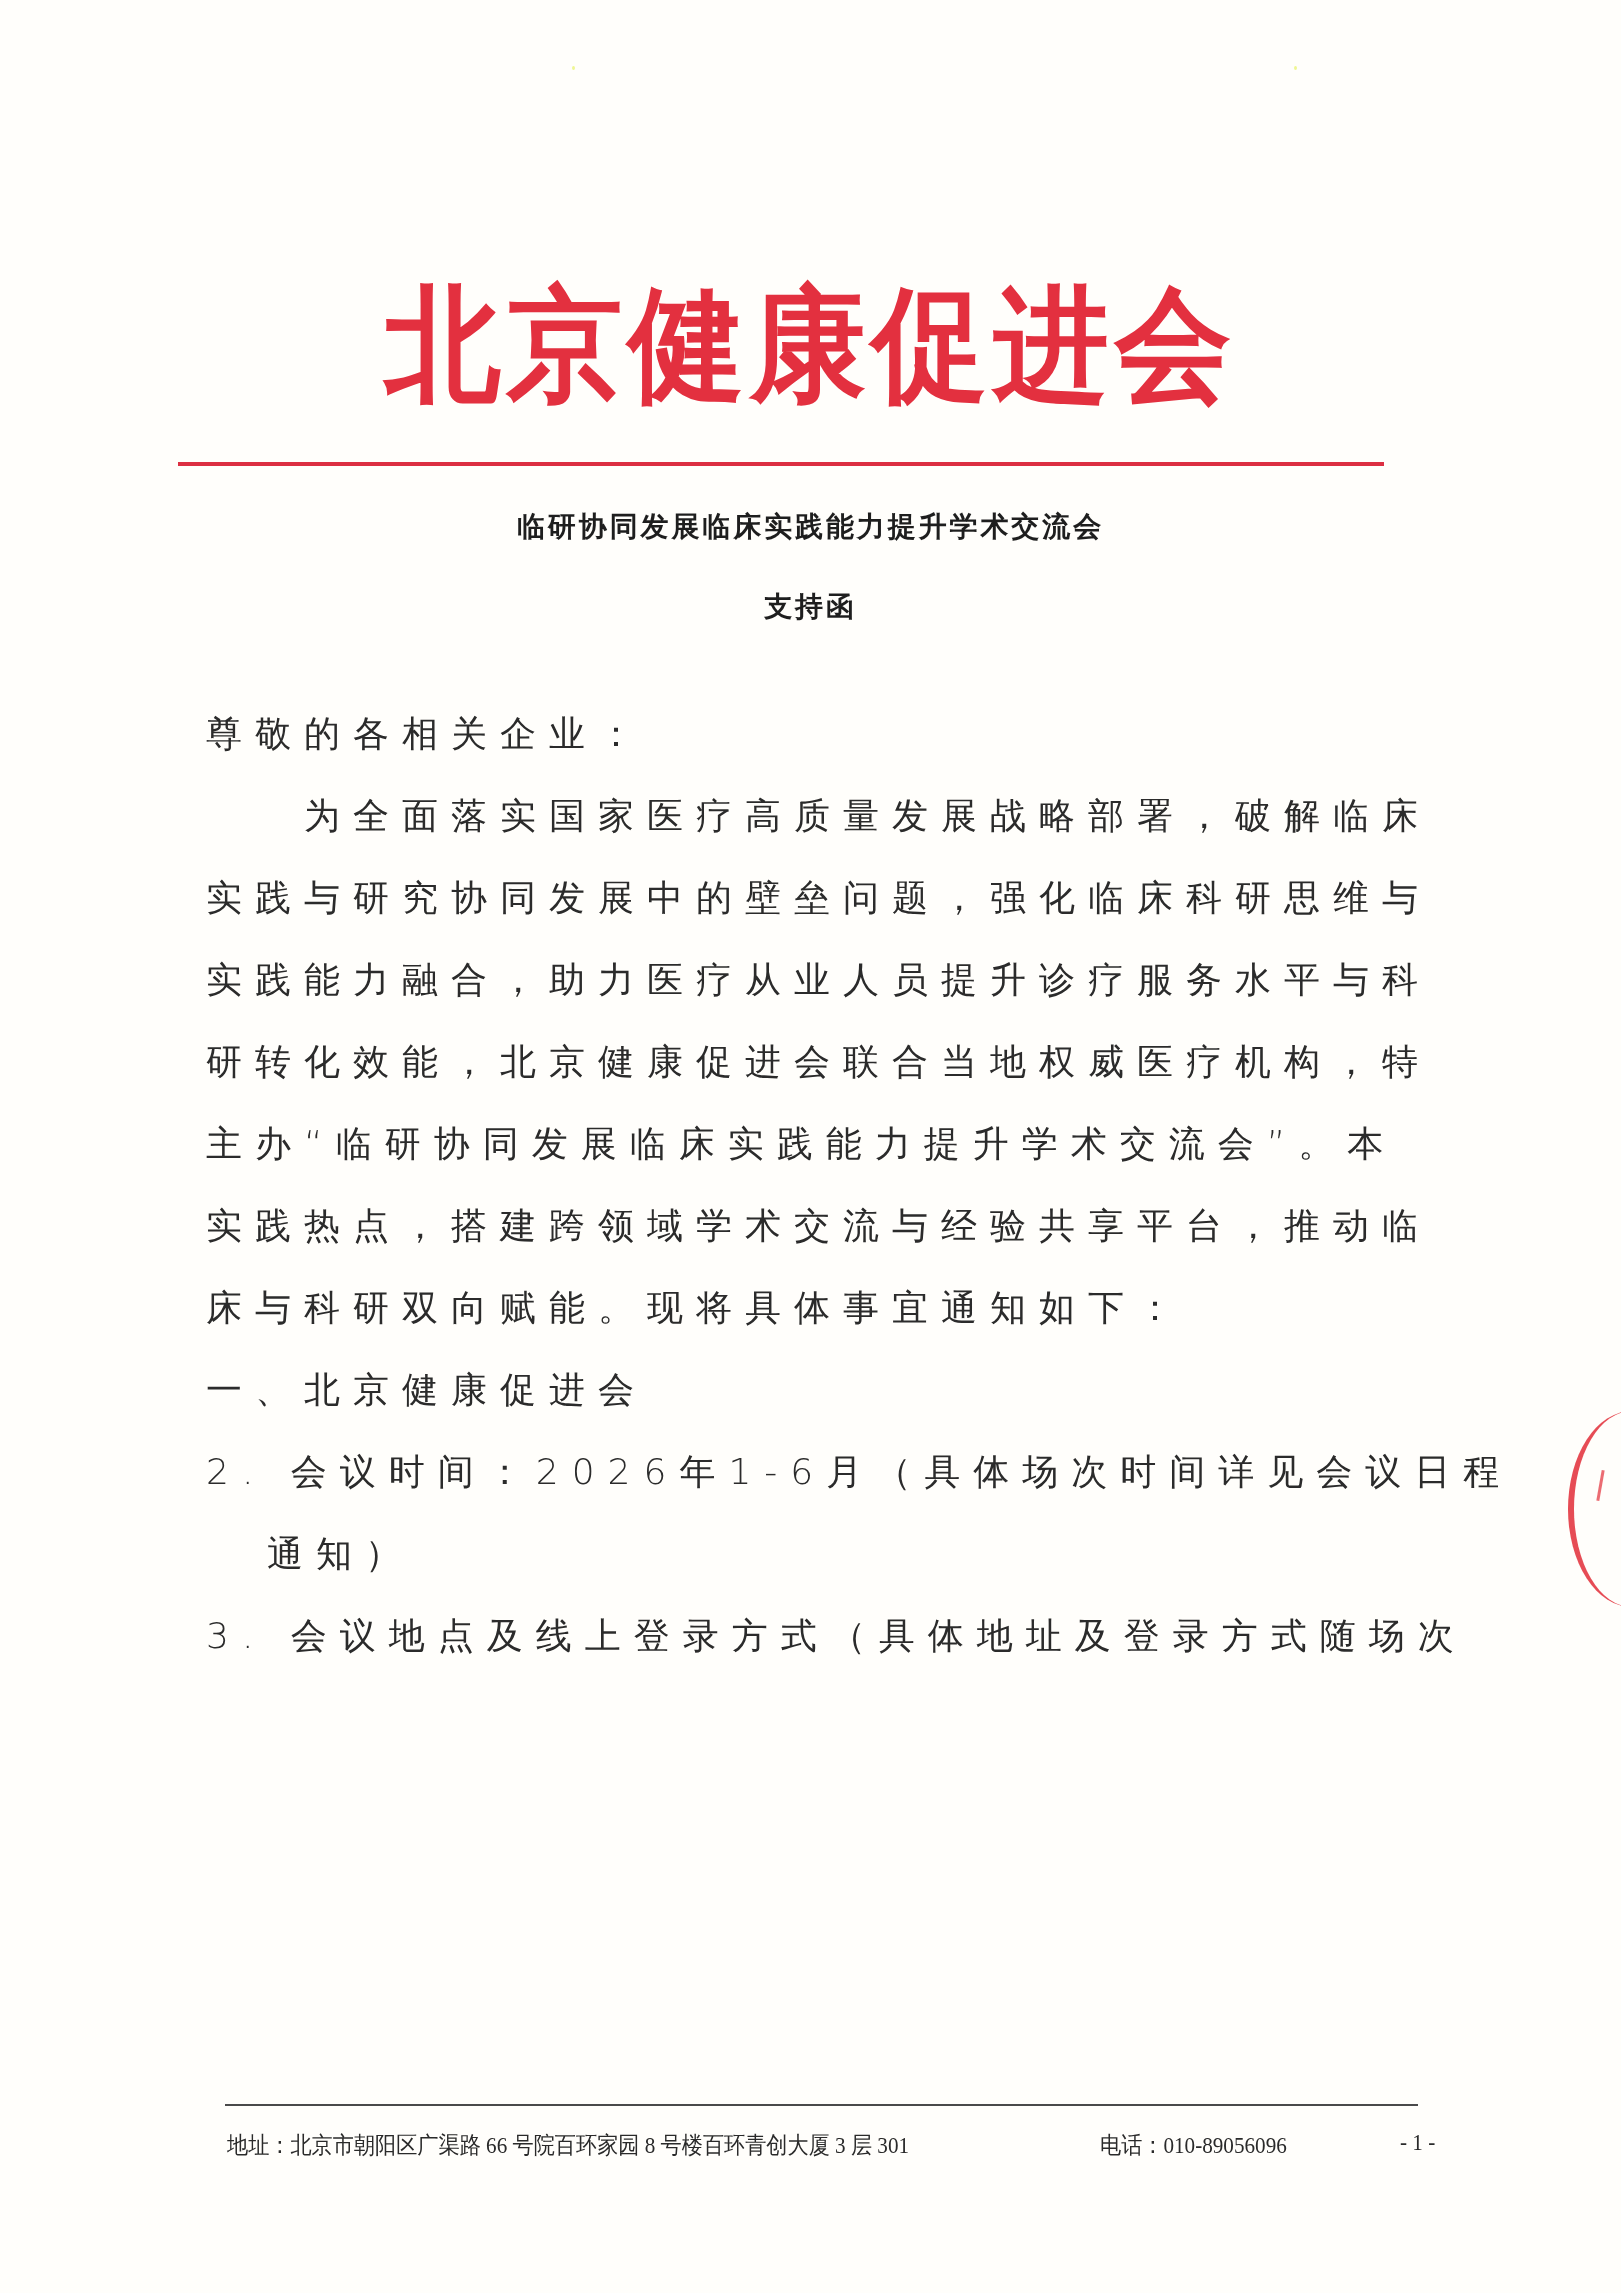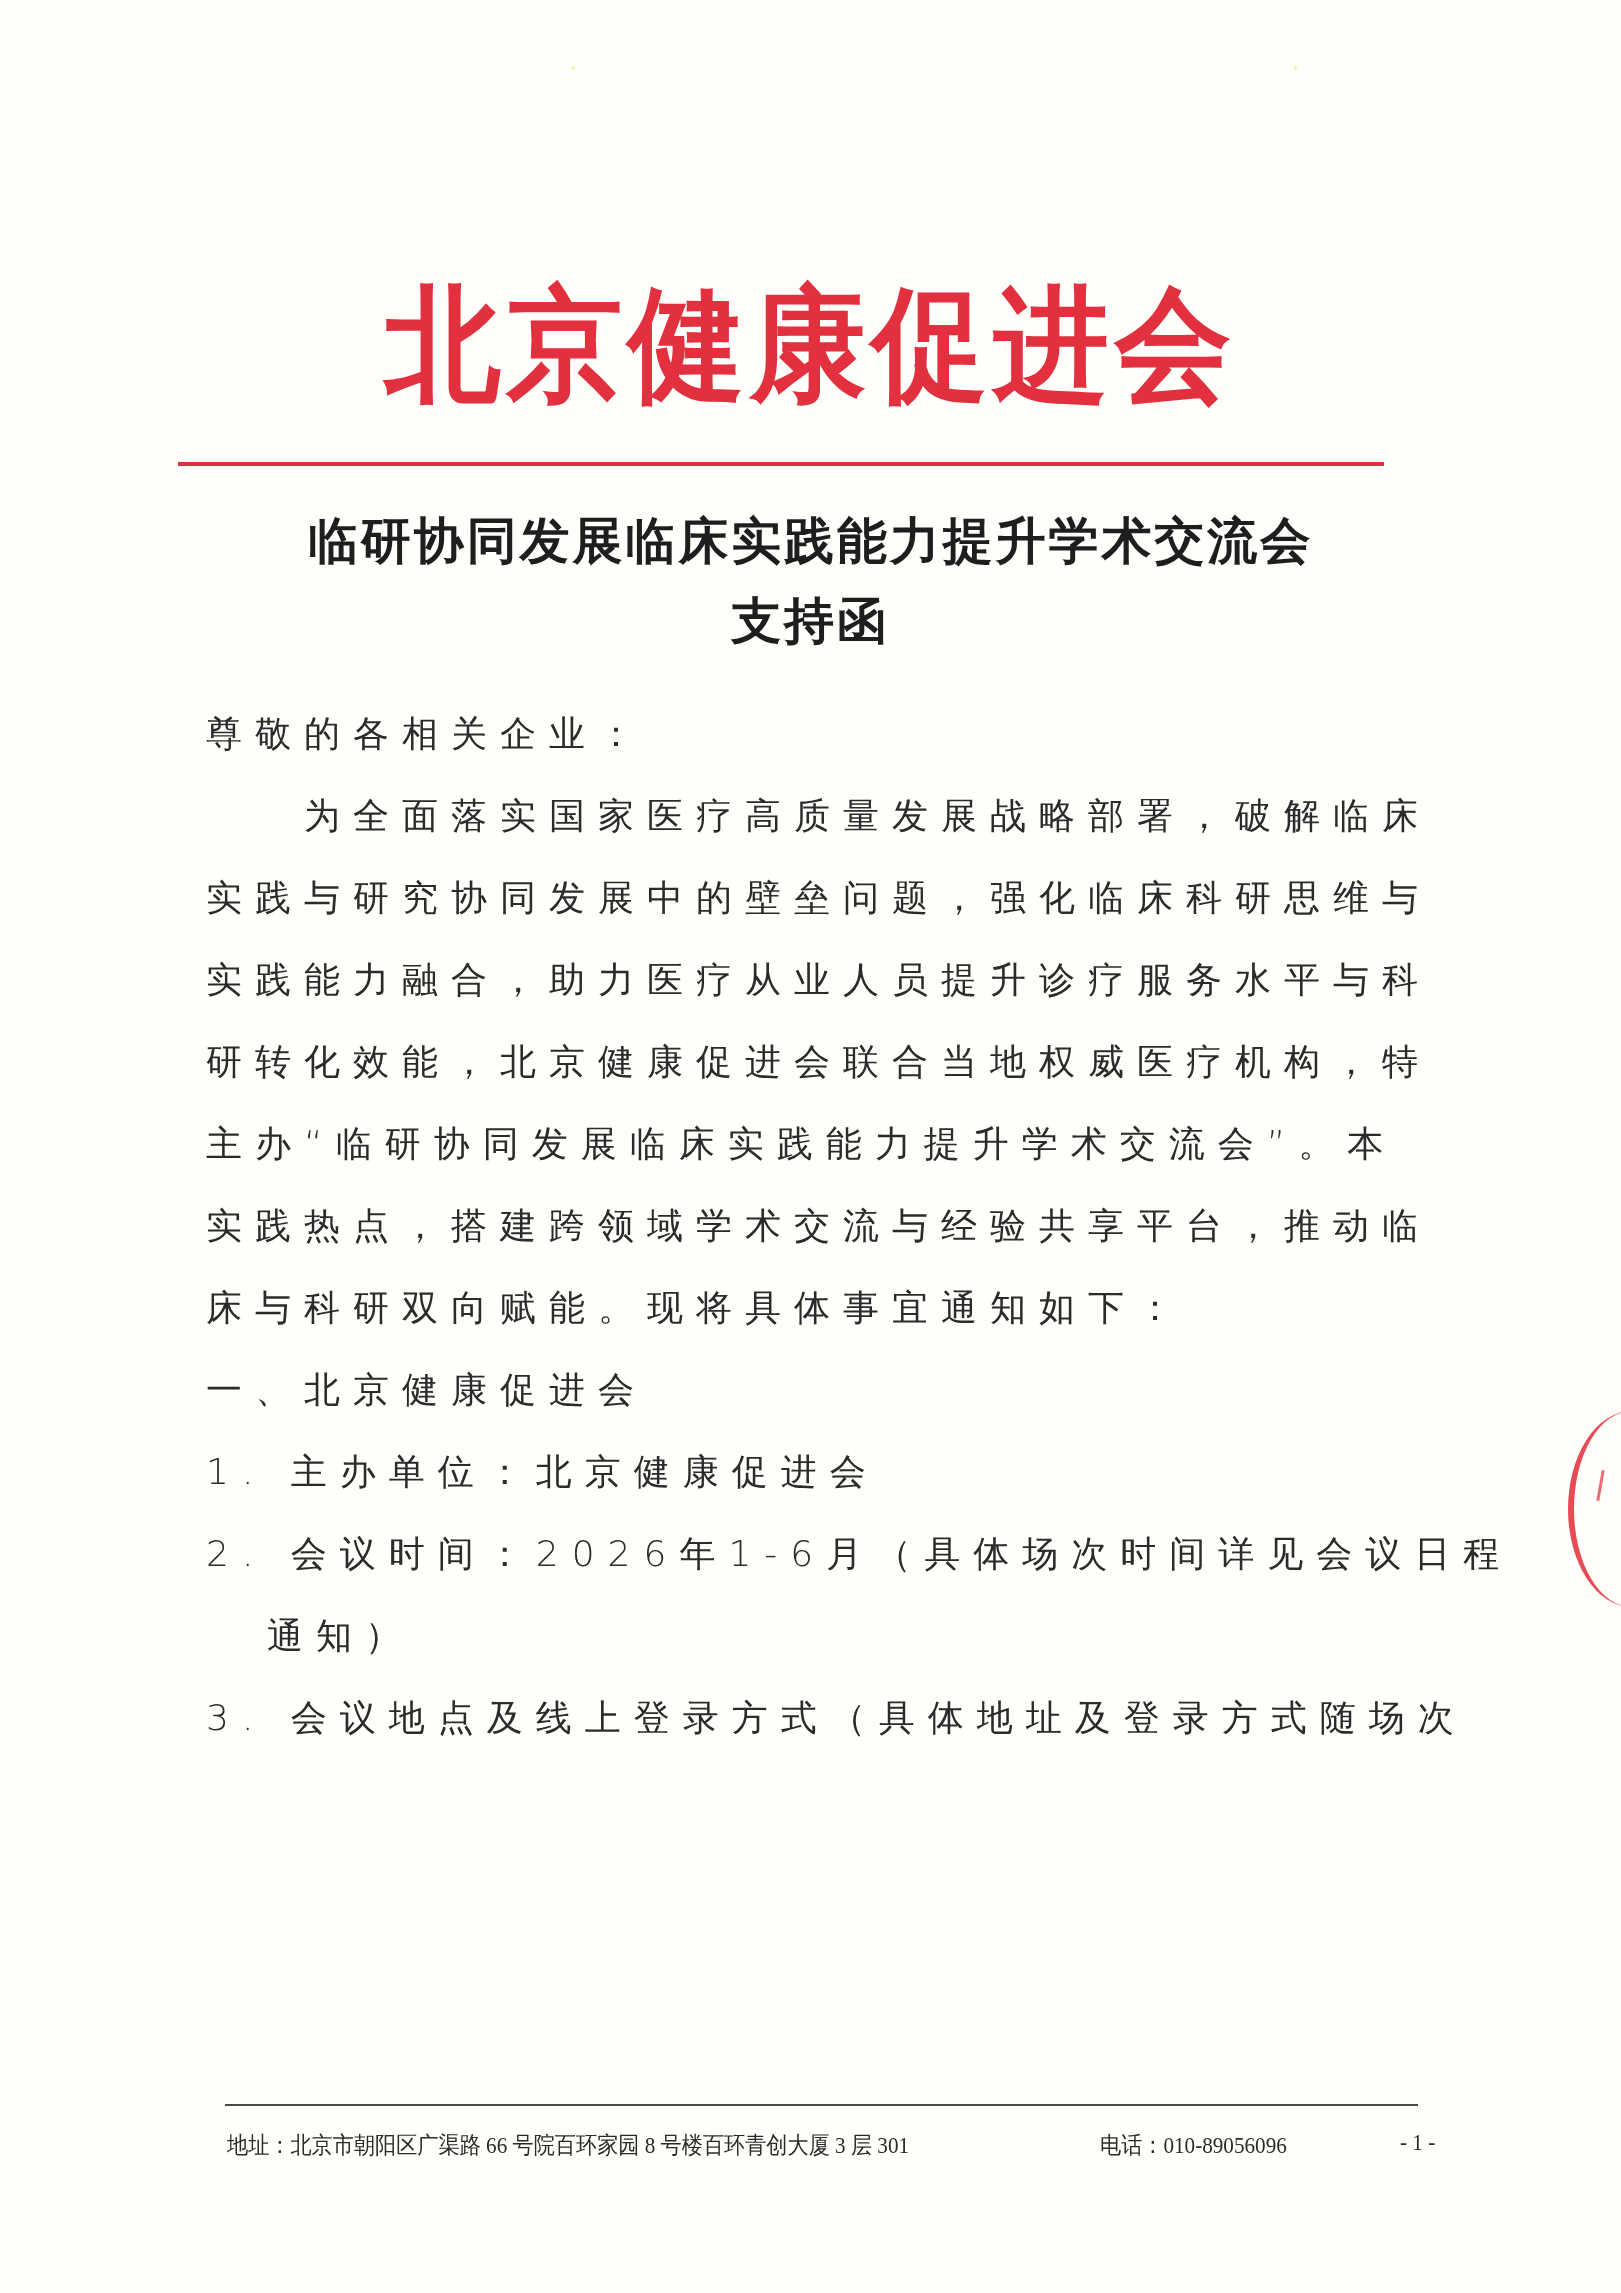--- a/index.html
+++ b/index.html
@@ -46,21 +46,21 @@
     height: 3.9px;
     background: #dc2f42;
   }
   .doc-title {
     position: absolute;
     left: 0;
     width: 1621px;
     text-align: center;
     font-family: "DejaVu Serif", "Liberation Serif", serif;
     font-weight: bold;
-    font-size: 50px;
+    font-size: 28px;
     color: #1e1e1e;
     letter-spacing: 2.9px;
   }
   .doc-title.line1 { top: 508px; }
   .doc-title.line2 { top: 588px; }
   .body-text {
     position: absolute;
     left: 206px;
     width: 1225px;
     top: 693px;
@@ -134,21 +134,20 @@
 <div class="body-text">
   <span class="line">尊敬的各相关企业：</span>
   <span class="line indent-2">为全面落实国家医疗高质量发展战略部署，破解临床</span>
   <span class="line">实践与研究协同发展中的壁垒问题，强化临床科研思维与</span>
   <span class="line">实践能力融合，助力医疗从业人员提升诊疗服务水平与科</span>
   <span class="line">研转化效能，北京健康促进会联合当地权威医疗机构，特</span>
   <span class="line">主办“临研协同发展临床实践能力提升学术交流会”。本</span>
   <span class="line">实践热点，搭建跨领域学术交流与经验共享平台，推动临</span>
   <span class="line">床与科研双向赋能。现将具体事宜通知如下：</span>
   <span class="line">一、北京健康促进会</span>
-  <span class="line">1. 主办单位：北京健康促进会</span>
   <span class="line">2. 会议时间：2026年1-6月（具体场次时间详见会议日程</span>
   <span class="line indent-1">通知）</span>
   <span class="line">3. 会议地点及线上登录方式（具体地址及登录方式随场次</span>
 </div>
 
 <div class="stamp-arc"></div>
 <div class="stamp-tick"></div>
 
 <div class="footer-rule"></div>
 <div class="footer address">地址：北京市朝阳区广渠路 66 号院百环家园 8 号楼百环青创大厦 3 层 301</div>

